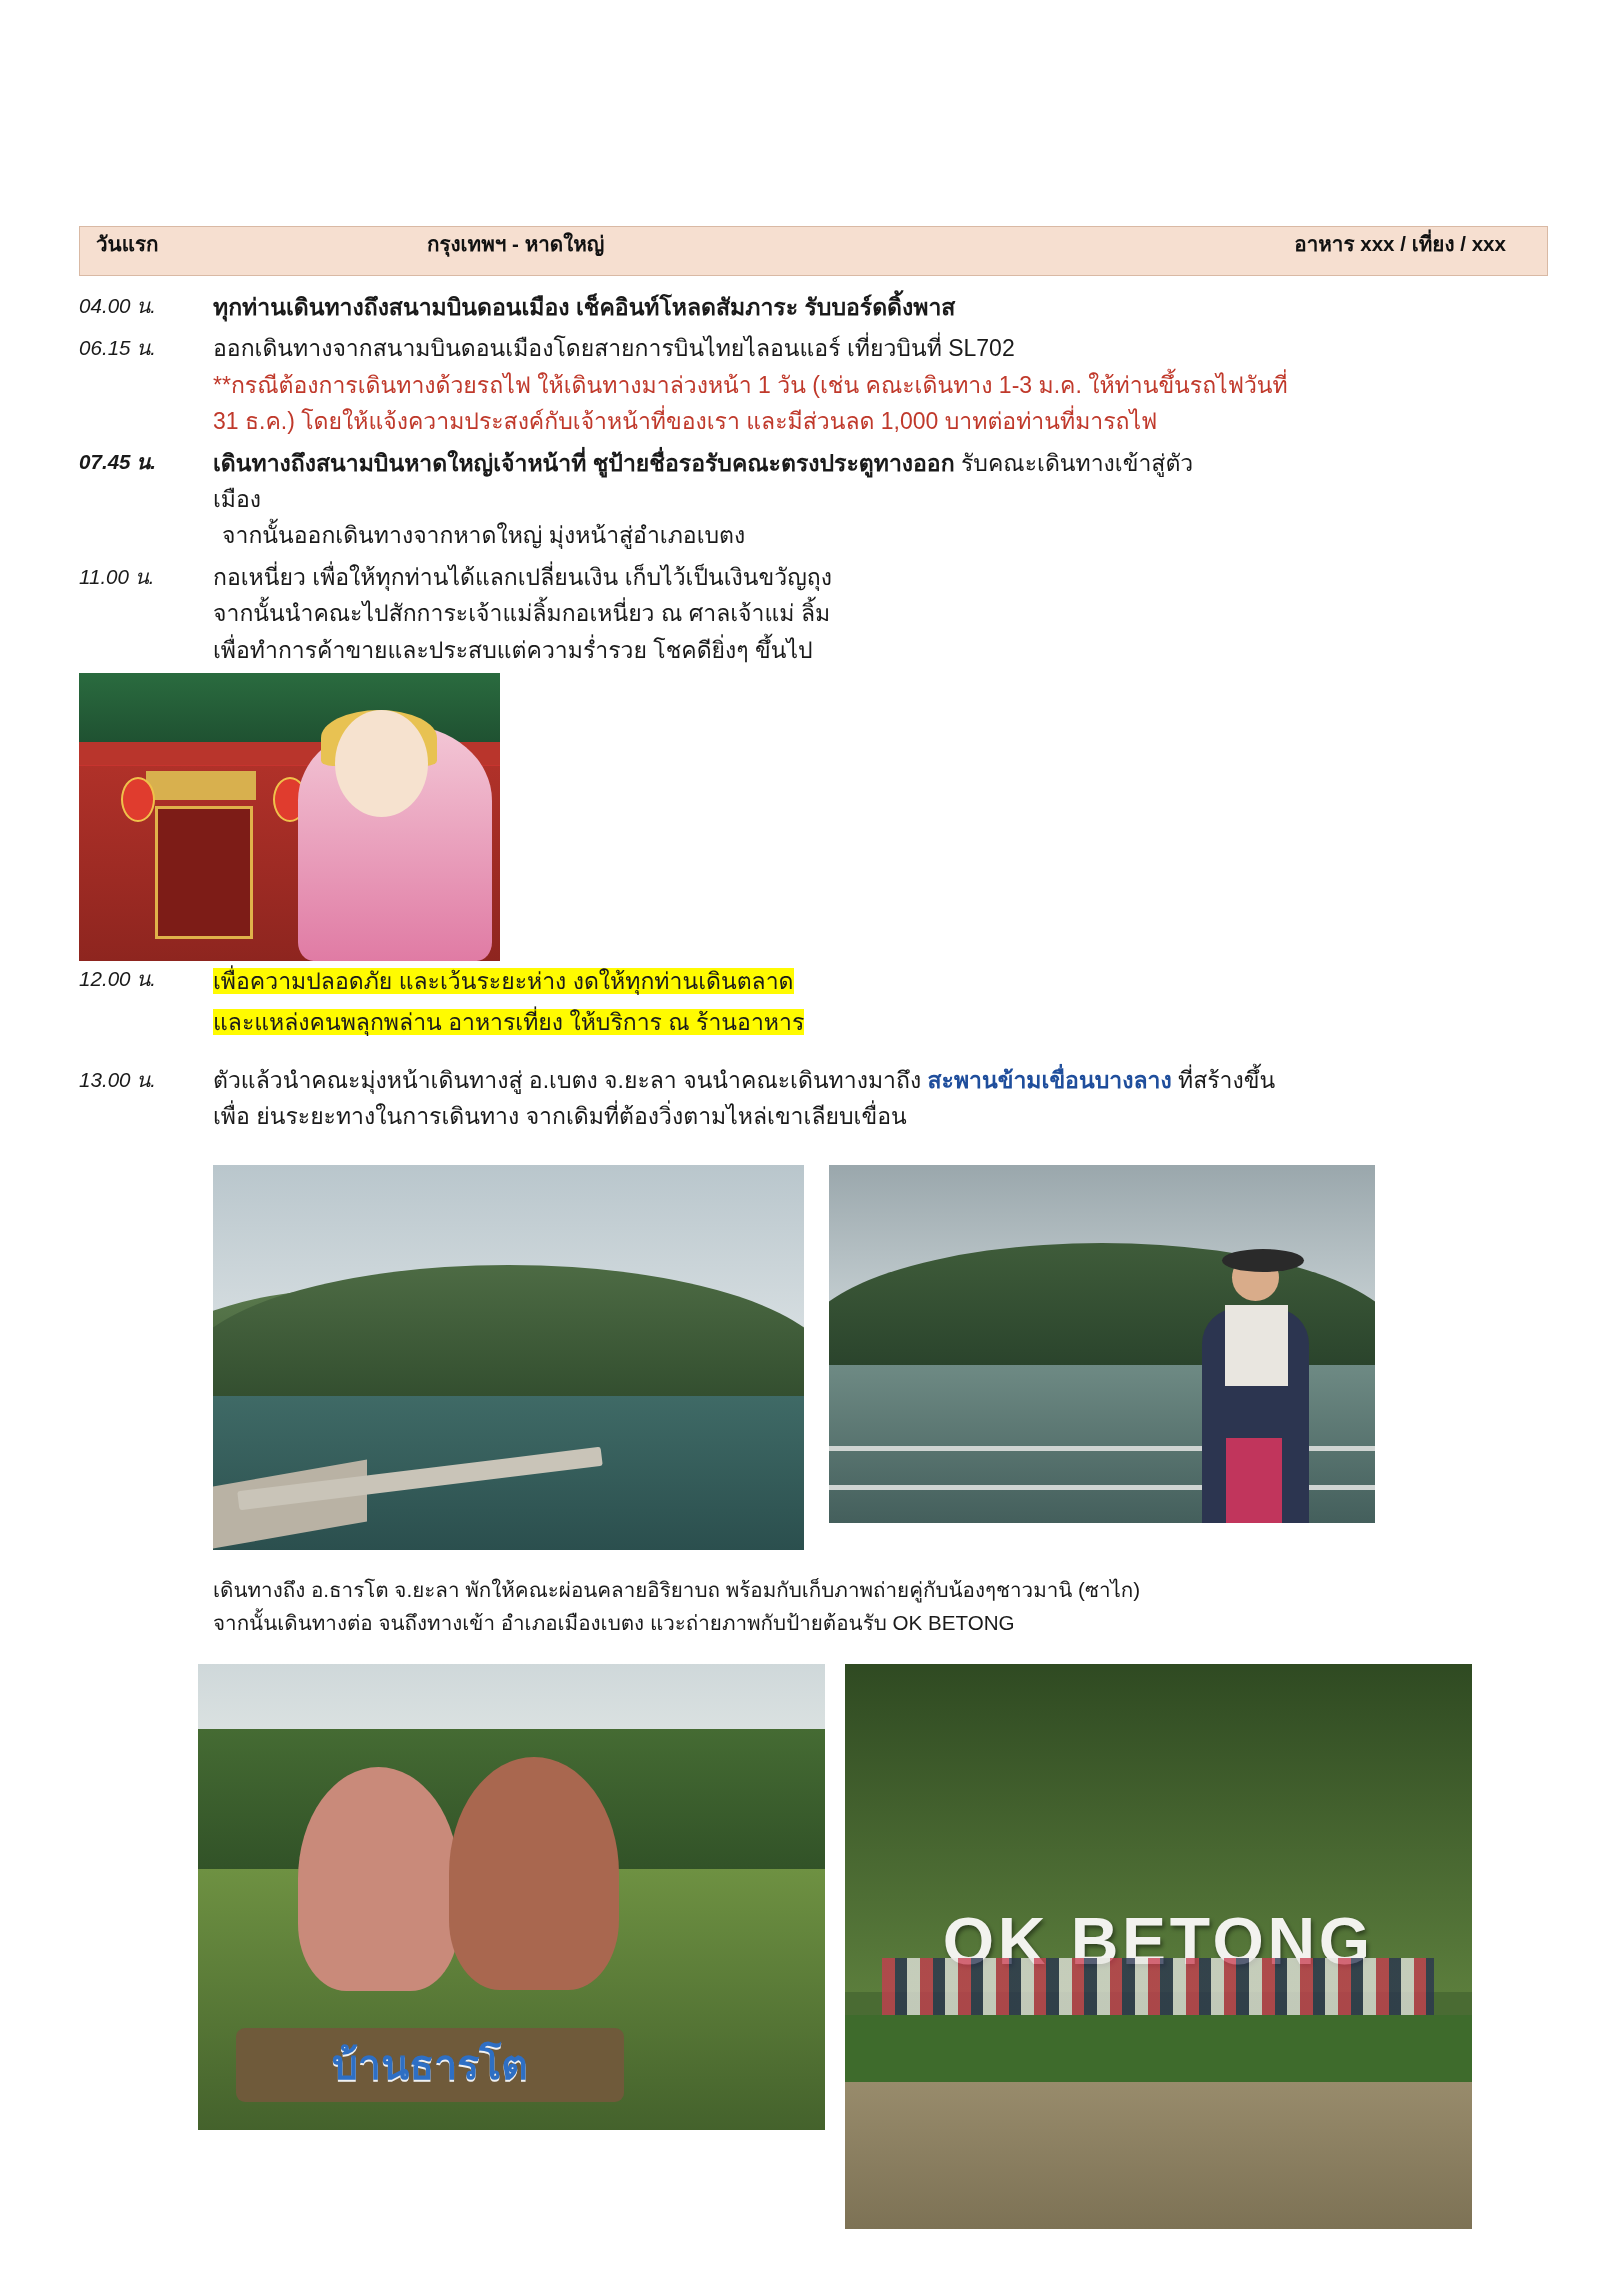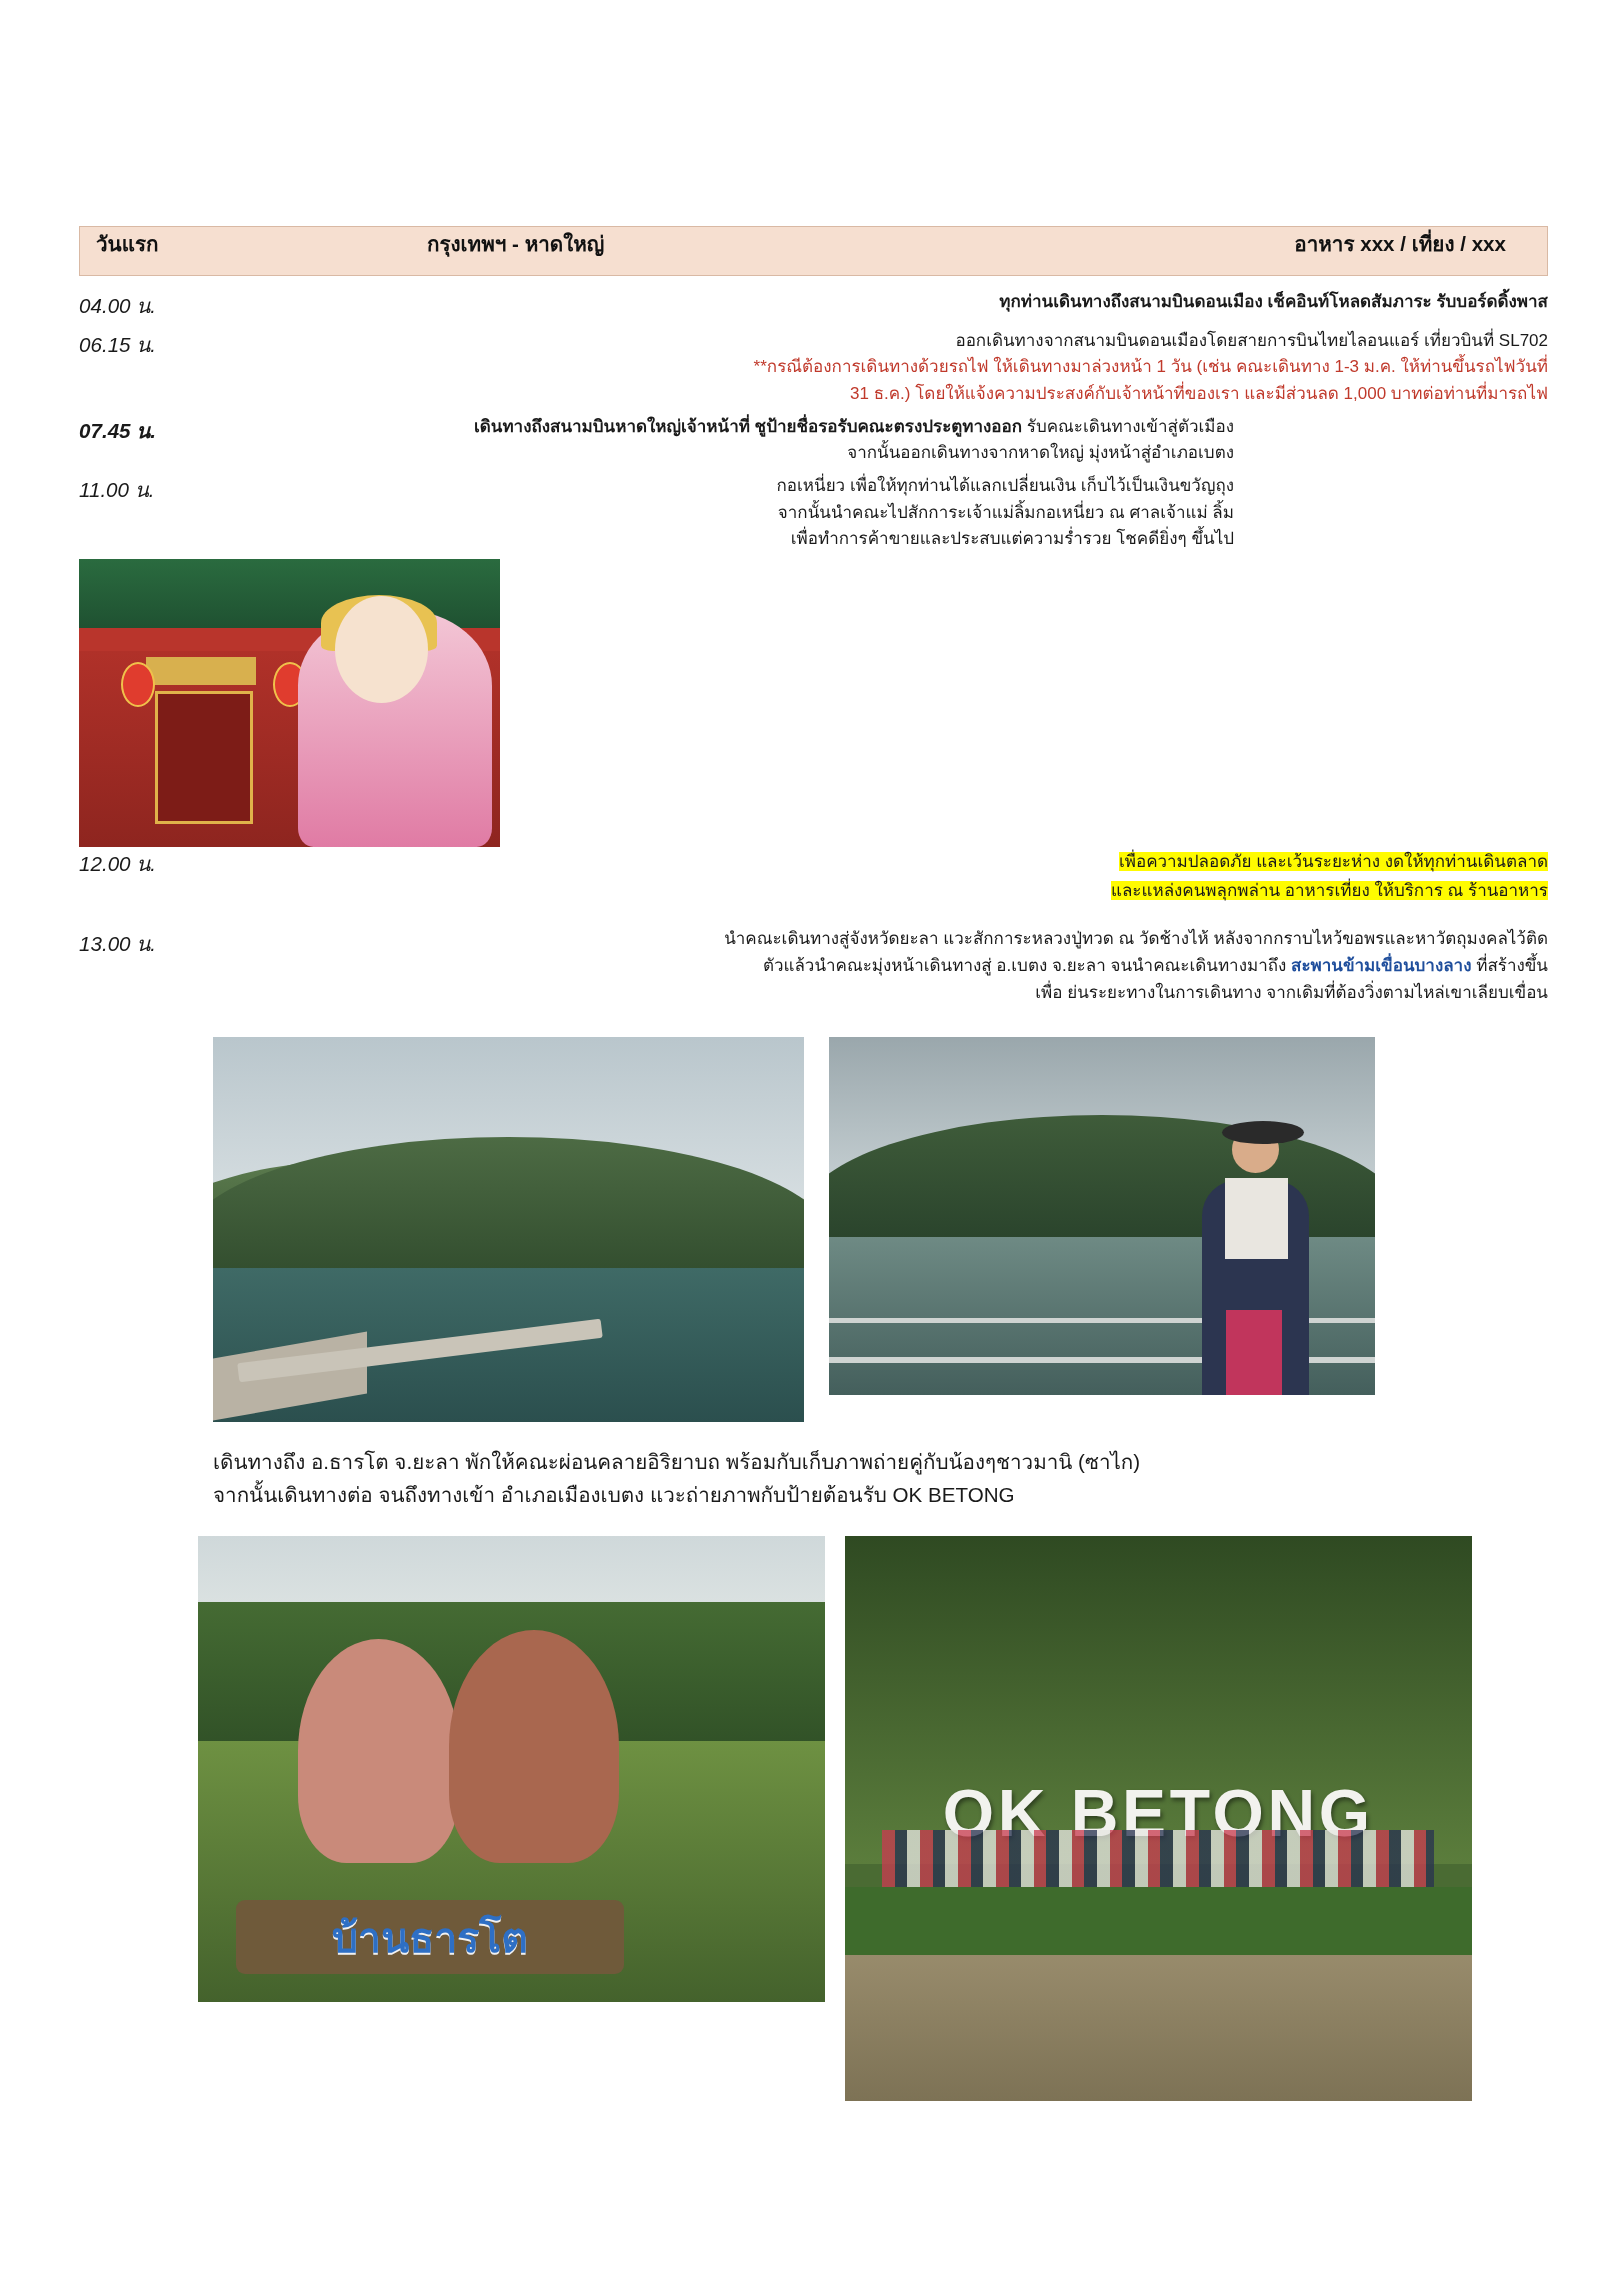--- a/index.html
+++ b/index.html
@@ -72,24 +72,23 @@
     flex: none;
     font-size: 20.6px;
     font-style: italic;
     color: #1a1a1a;
     line-height: 1.55;
     padding-top: 1.8px;
   }
   .time.bold { font-weight: 700; font-style: italic; }
   .desc {
     flex: 1;
-    font-size: 17px;
+    font-size: 23px;
     line-height: 1.58;
     color: #1a1a1a;
-    text-align: right;
   }
   .desc.bold { font-weight: 700; }
   .desc .b { font-weight: 700; }
   .desc .red-italic {
     color: #c0392b;
   }
   .desc .blue-bold {
     color: #1f4e9c;
     font-weight: 700;
   }
@@ -383,21 +382,20 @@
         <div class="time">12.00 น.</div>
         <div class="desc">
           <div><span class="hl">เพื่อความปลอดภัย    และเว้นระยะห่าง    งดให้ทุกท่านเดินตลาด</span></div>
           <div><span class="hl">และแหล่งคนพลุกพล่าน  อาหารเที่ยง ให้บริการ  ณ ร้านอาหาร</span></div>
         </div>
       </div>
 
       <div class="row" style="margin-top:20px;">
         <div class="time">13.00 น.</div>
         <div class="desc">
-          <div>นำคณะเดินทางสู่จังหวัดยะลา แวะสักการะหลวงปู่ทวด ณ วัดช้างไห้ หลังจากกราบไหว้ขอพรและหาวัตถุมงคลไว้ติด</div>
           <div>
             <span>ตัวแล้วนำคณะมุ่งหน้าเดินทางสู่ อ.เบตง จ.ยะลา จนนำคณะเดินทางมาถึง </span><span class="blue-bold">สะพานข้ามเขื่อนบางลาง</span><span> ที่สร้างขึ้น</span>
           </div>
           <div>เพื่อ ย่นระยะทางในการเดินทาง จากเดิมที่ต้องวิ่งตามไหล่เขาเลียบเขื่อน</div>
         </div>
       </div>
     </div>
 
     <div class="img-pair">
       <div class="photo ph-lake">

